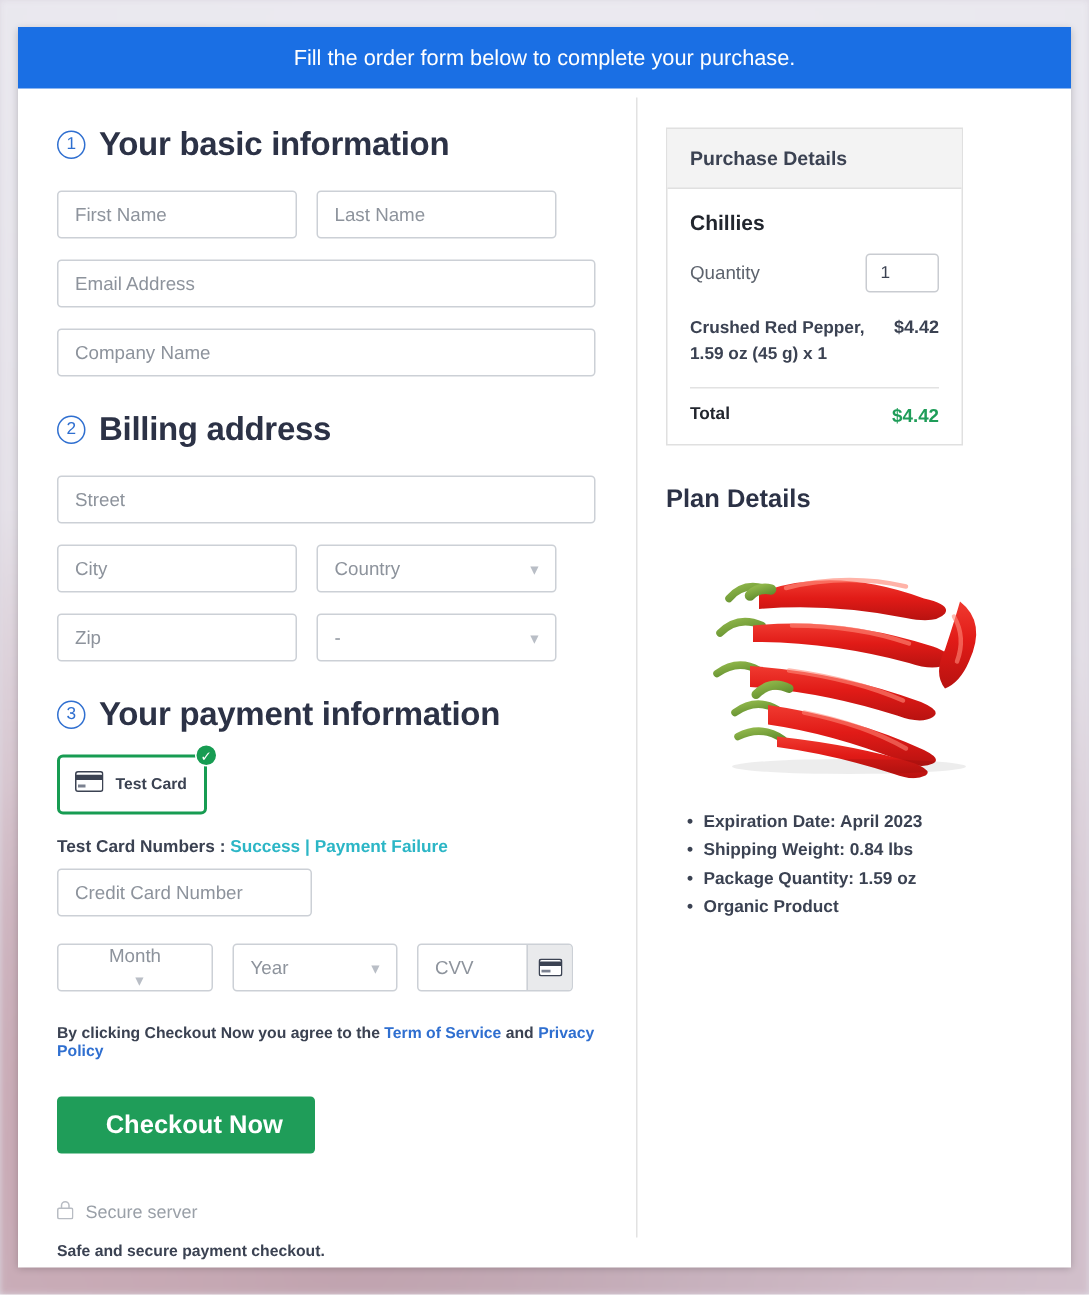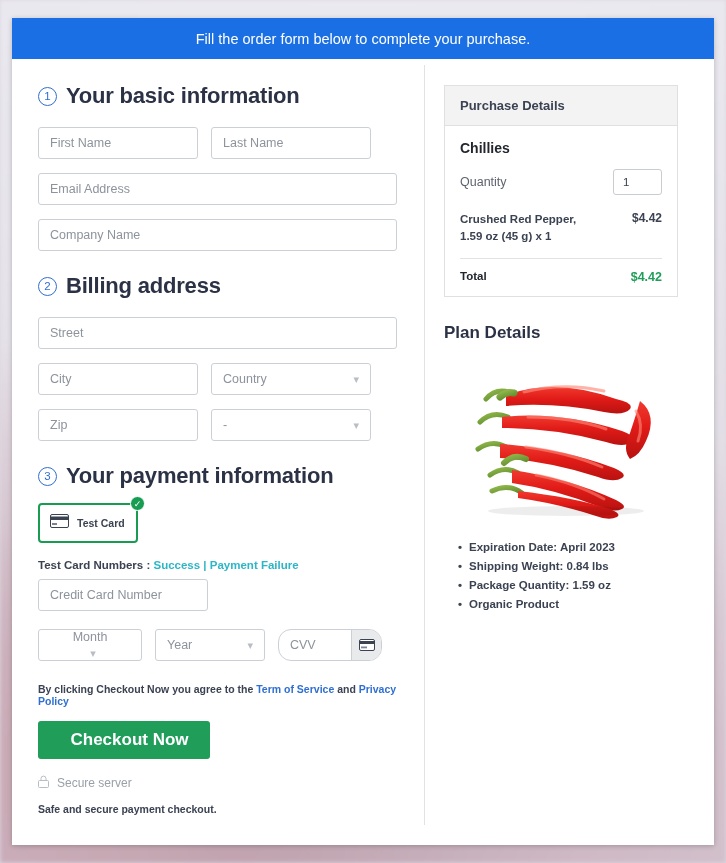--- a/index.html
+++ b/index.html
@@ -91,47 +91,47 @@
 
   #testnums { margin-top: 16px; font-size: 11.5px; color: #3b4252; font-weight: 600; }
   #testnums .lnk { color: #2cb6c6; }
   #testnums .pipe { color: #2cb6c6; }
 
   .cc { width: 170px; margin-top: 8px; }
 
   .m3 { width: 104px; flex-direction: column; }
   .y3 { width: 110px; }
   #cvv-wrap {
-    width: 104px; height: 32px; border: 1px solid #ccd0d6; border-radius: 13px;
+    width: 104px; height: 32px; border: 1px solid #ccd0d6; border-radius: 3px;
     display: flex; align-items: center; overflow: hidden; background: #fff;
   }
   #cvv-wrap .cvvtxt { flex: 1; padding-left: 11px; font-size: 12.5px; color: #8d939c; }
   #cvv-icon {
     width: 30px; height: 100%; background: #e9eaec;
     border-left: 1px solid #ccd0d6;
     display: flex; align-items: center; justify-content: center;
   }
 
   #terms { margin-top: 22px; font-size: 10.5px; color: #3b4252; font-weight: 600; }
   #terms a { color: #2f6fd0; text-decoration: none; }
 
   #checkout {
-    margin-top: 14px; width: 172px; height: 38px;
+    margin-top: 24px; width: 172px; height: 38px;
     background: #1f9d59; color: #fff; border: none; border-radius: 3px;
     font-size: 17px; font-weight: 600; font-family: inherit;
     display: flex; align-items: center; justify-content: center;
     cursor: pointer;
     padding-left: 17px;
   }
-  #secure { margin-top: 16px; display: flex; align-items: center; gap: 8px;
+  #secure { margin-top: 31px; display: flex; align-items: center; gap: 8px;
             font-size: 12px; color: #9aa0a8; }
   #safe { margin-top: 12px; font-size: 10.5px; color: #3b4252; font-weight: 600; }
 
   
-  #purchase { border: 1px solid #e0e0e0; width: 234px; }
+  #purchase { border: 1px solid #e0e0e0; width: 198px; }
   #purchase-head {
     background: #f3f3f3; border-bottom: 1px solid #e0e0e0;
     padding: 12px 15px; font-size: 13px; color: #3b4252; font-weight: 600;
   }
   #purchase-body { padding: 14px 15px 12px 15px; }
   .prod-name { font-size: 14px; color: #22262e; font-weight: 700; }
   .qty-row { display: flex; align-items: center; justify-content: space-between; margin-top: 13px; }
   .qty-label { font-size: 12.5px; color: #5d636d; }
   .qty-box {
     width: 49px; height: 26px; border: 1px solid #c9ccd1; border-radius: 3px;

